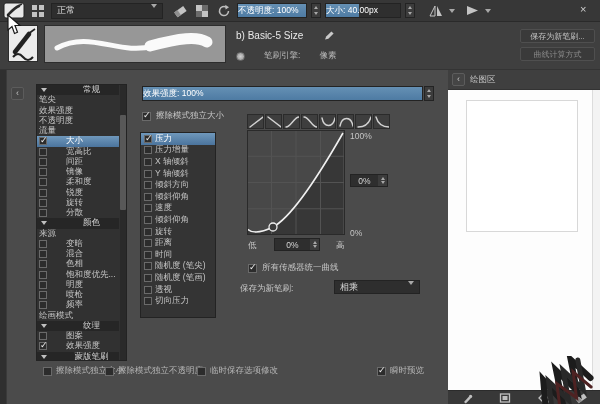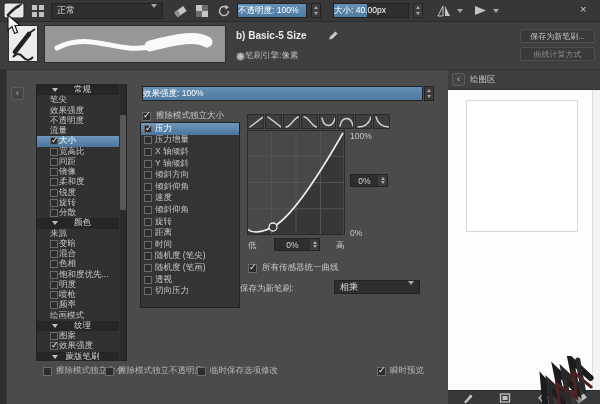--- a/index.html
+++ b/index.html
@@ -24,53 +24,53 @@
   .tri-up{width:0;height:0;border-left:2.5px solid transparent;border-right:2.5px solid transparent;
           border-bottom:3.5px solid #a8a8a8}
   .tri-dn{width:0;height:0;border-left:2.5px solid transparent;border-right:2.5px solid transparent;
           border-top:3.5px solid #a8a8a8}
   .close-x{position:absolute;left:580px;top:4px;color:#cfcfcf;font-size:11px;line-height:11px}
 
   
   .hdr{position:absolute;left:0;top:22px;width:600px;height:48px;background:#3f3f3f;border-bottom:1px solid #343434}
   .thumb{position:absolute;left:8px;top:3px;width:30px;height:37px;background:#ececec;border:1px solid #2d2d2d}
   .preview{position:absolute;left:44px;top:3px;width:182px;height:38px;background:#979797;border:1px solid #2d2d2d}
-  .pname{position:absolute;left:236px;top:7px;color:#e9e9e9;font-size:10px;font-weight:bold;
+  .pname{position:absolute;left:236px;top:7px;color:#e9e9e9;font-size:10px;font-weight:normal;
          display:flex;align-items:center;gap:20px}
-  .engine{position:absolute;left:236px;top:28px;display:flex;align-items:center;gap:0;color:#b8b8b8;font-size:8.5px}
+  .engine{position:absolute;left:236px;top:28px;display:flex;align-items:center;gap:19px;color:#b8b8b8;font-size:8.5px}
   .dot{width:9px;height:9px;border-radius:50%;background:radial-gradient(#cfcfcf,#8f8f8f);border:1px solid #6e6e6e}
   .hbtn{position:absolute;left:520px;width:75px;height:14px;background:#3a3a3a;border:1px solid #4f4f4f;
         color:#c2c2c2;font-size:8px;display:flex;align-items:center;justify-content:center;border-radius:2px;white-space:nowrap}
   .hbtn.dim{color:#8b8b8b}
 
   
   .ledge{position:absolute;left:0;top:70px;width:7px;height:334px;background:#2f2f2f;border-right:1px solid #3a3a3a}
   .collapse{position:absolute;width:13px;height:13px;background:#454545;border:1px solid #5c5c5c;border-radius:2px;
             color:#c4c4c4;font-size:9px;line-height:11px;text-align:center}
 
   
   #left-nav-list{position:absolute;left:36px;top:84px;width:91px;height:277px;background:#313131;
                  border:1px solid #232323;overflow:hidden;padding-right:7px;position:absolute}
-  .nav-row{display:flex;align-items:center;height:10.25px;padding:0 13px;gap:1px;font-size:8.5px;
+  .nav-row{display:flex;align-items:center;height:10.25px;padding:0 2px;gap:19px;font-size:8.5px;
            color:#c4c4c4;overflow:hidden;white-space:nowrap}
   .nav-row.header{background:#262626;color:#d2d2d2}
   .nav-row.header .lbl{flex:1;text-align:center}
   .nav-row.selected{background:linear-gradient(#6f98bc,#4b749d);color:#fff}
   .tri{width:0;height:0;border-left:3.5px solid transparent;border-right:3.5px solid transparent;
        border-top:4.5px solid #c0c0c0;margin-left:2px}
   .cb{width:9px;height:9px;min-width:9px;background:#2c2c2c;border:1px solid #6a6a6a;position:relative;display:inline-block}
   .cb.small{width:8px;height:8px;min-width:8px}
   .cb.checked::after{content:"✓";position:absolute;left:0;top:-3px;font-size:9px;color:#efefef}
   .scrolltrack{position:absolute;width:6px;background:#2a2a2a}
   .scrollthumb{position:absolute;left:0;width:6px;background:#585858;border-radius:1px}
 
   
   #mid{position:absolute;left:136px;top:78px;width:308px;height:300px}
   .pr-check{display:flex;align-items:center;gap:5px;color:#c6c6c6;font-size:8.5px}
-  #sensor-list{position:absolute;left:4px;top:44px;width:100px;height:186px;background:#343434;
+  #sensor-list{position:absolute;left:4px;top:54px;width:76px;height:186px;background:#343434;
                border:1px solid #232323;overflow:hidden}
   .sensor-row{display:flex;align-items:center;height:11.6px;padding:0 3px;gap:3px;font-size:8.5px;
               color:#c4c4c4;white-space:nowrap;overflow:hidden}
   .sensor-row.selected{background:linear-gradient(#6f98bc,#4b749d);color:#fff}
   #curve-presets{position:absolute;left:111px;top:36px;display:flex;gap:1px}
   .preset-btn{width:17px;height:15px;background:#3e3e3e;border:1px solid #2b2b2b;display:flex;
               align-items:center;justify-content:center}
   .small-lbl{position:absolute;font-size:8.5px;color:#c6c6c6;white-space:nowrap}
   .spinbox{position:absolute;height:13px;background:#2e2e2e;border:1px solid #232323;display:flex;align-items:center}
   .spinbox .val{flex:1;text-align:center;color:#d6d6d6;font-size:8.5px}
@@ -145,21 +145,21 @@
     </div>
     <div class="slider" style="width:70px">
       <div class="fill" style="width:100%"></div>
       <div class="txt"><span>不透明度:</span>
         <span>100%</span></div>
     </div>
     <div class="spin">
       <span class="tri-up"></span>
       <span class="tri-dn"></span>
     </div>
-    <div class="slider" style="width:76px;margin-left:8px">
+    <div class="slider" style="width:76px;">
       <div class="fill" style="width:45%"></div>
       <div class="txt"><span>大小:</span>
         <span>40.00px</span></div>
     </div>
     <div class="spin">
       <span class="tri-up"></span>
       <span class="tri-dn"></span>
     </div>
     <div class="tbtn" style="margin-left:8px">
       <svg width="16" height="14">

